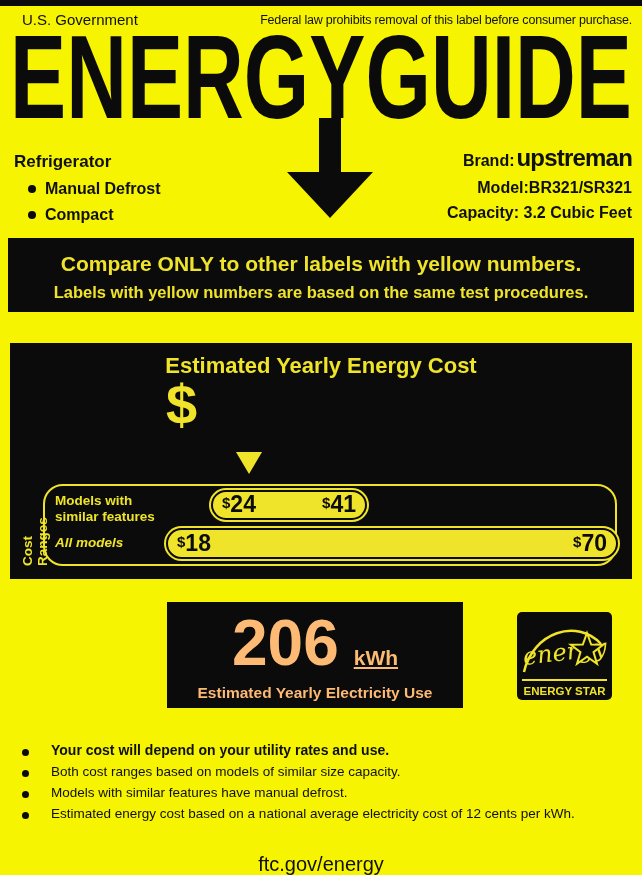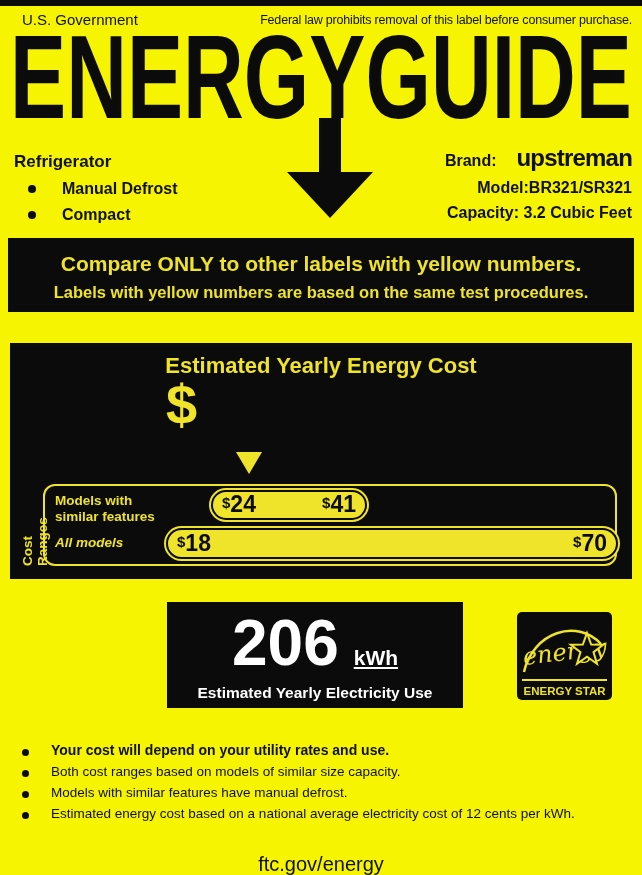--- a/index.html
+++ b/index.html
@@ -11,25 +11,25 @@
   .topbar { position:absolute; left:0; top:0; width:642px; height:6px; background:#0B0B0B; }
 
   .hdr-left  { position:absolute; left:22px; top:11px; font-size:15px; }
   .hdr-right { position:absolute; right:10px; top:13px; font-size:12.5px; letter-spacing:-0.2px; }
 
   .title-svg { position:absolute; left:10px; top:28px; }
   .arrow-svg { position:absolute; left:270px; top:118px; }
 
   .product { position:absolute; left:14px; top:152px; }
   .product-category { font-size:17px; font-weight:bold; }
-  .feature { display:flex; align-items:center; gap:26px; margin:8px 0 0 14px; font-size:16px; font-weight:bold; }
+  .feature { display:flex; align-items:center; gap:9px; margin:8px 0 0 14px; font-size:16px; font-weight:bold; }
   .dot { width:8px; height:8px; border-radius:50%; background:#0B0B0B; flex:none; }
 
   .brandinfo { position:absolute; right:10px; top:144px; text-align:right; }
-  .brand-line { display:flex; justify-content:flex-end; align-items:baseline; gap:20px; }
+  .brand-line { display:flex; justify-content:flex-end; align-items:baseline; gap:2px; }
   .brand-label { font-size:16px; font-weight:bold; }
   .brand-name  { font-size:24px; font-weight:bold; letter-spacing:-0.8px; }
   .brand-model, .brand-capacity { font-size:16px; font-weight:bold; margin-top:7px; }
 
   .banner {
     position:absolute; left:8px; top:238px; width:626px; height:74px;
     background:#0B0B0B; color:#EFE42A; text-align:center; box-sizing:border-box;
   }
   .banner-l1 { margin-top:14px; font-size:21px; font-weight:bold; }
   .banner-l2 { margin-top:7px;  font-size:16.5px; font-weight:bold; }
@@ -47,40 +47,40 @@
     border-left:13px solid transparent; border-right:13px solid transparent;
     border-top:22px solid #EFE42A;
   }
   .axis-label {
     position:absolute; left:10px; top:141px; height:82px; display:flex; align-items:center; justify-content:center;
     writing-mode:vertical-rl; transform:rotate(180deg);
     font-size:13.5px; font-weight:bold; color:#EFE42A;
   }
   .rangebox {
     position:absolute; left:33px; top:141px; width:574px; height:82px;
-    border:2px solid #EFE42A; border-radius:12px; box-sizing:border-box;
+    border:2px solid #EFE42A; border-radius:20px; box-sizing:border-box;
   }
   .range-label { position:absolute; left:10px; color:#EFE42A; font-size:13.5px; font-weight:bold; line-height:1.18; }
   .rl1 { top:7px; width:112px; }
   .rl2 { top:49px;font-style:italic; }
   .pill {
     position:absolute; background:#EFE42A; border:2px solid #0B0B0B; box-shadow:0 0 0 2px #EFE42A;
     border-radius:16px; color:#0B0B0B; font-weight:bold;
     display:flex; justify-content:space-between; align-items:center;
     padding:0 9px; box-sizing:border-box;
   }
   .p1 { left:166px; top:4px;  width:156px; height:30px; }
   .p2 { left:121px; top:42px; width:452px; height:31px; }
   .pill .money { display:flex; align-items:flex-start; line-height:1; }
   .pill .sym { font-size:15px; margin-top:1px; }
   .pill .val { font-size:23px; margin-top:-1px; }
 
   .usagebox {
     position:absolute; left:167px; top:602px; width:296px; height:106px;
-    background:#0B0B0B; color:#ffffff; text-align:center;
+    background:#0B0B0B; color:#fdba74; text-align:center;
   }
   .usage-row { display:flex; justify-content:center; align-items:baseline; margin-top:9px; line-height:1; }
   .usage-value { font-size:64px; font-weight:bold; }
   .usage-unit  { font-size:21px; font-weight:bold; margin-left:15px;text-decoration:underline; }
   .usage-caption { font-size:15.5px; font-weight:bold; margin-top:9px; }
 
   .estar { position:absolute; left:517px; top:612px; }
 
   .notes { position:absolute; left:22px; top:742px; margin:0; padding:0; list-style:none; }
   .notes li { display:flex; align-items:center; gap:22px; margin-bottom:6px; font-size:13.5px; }

